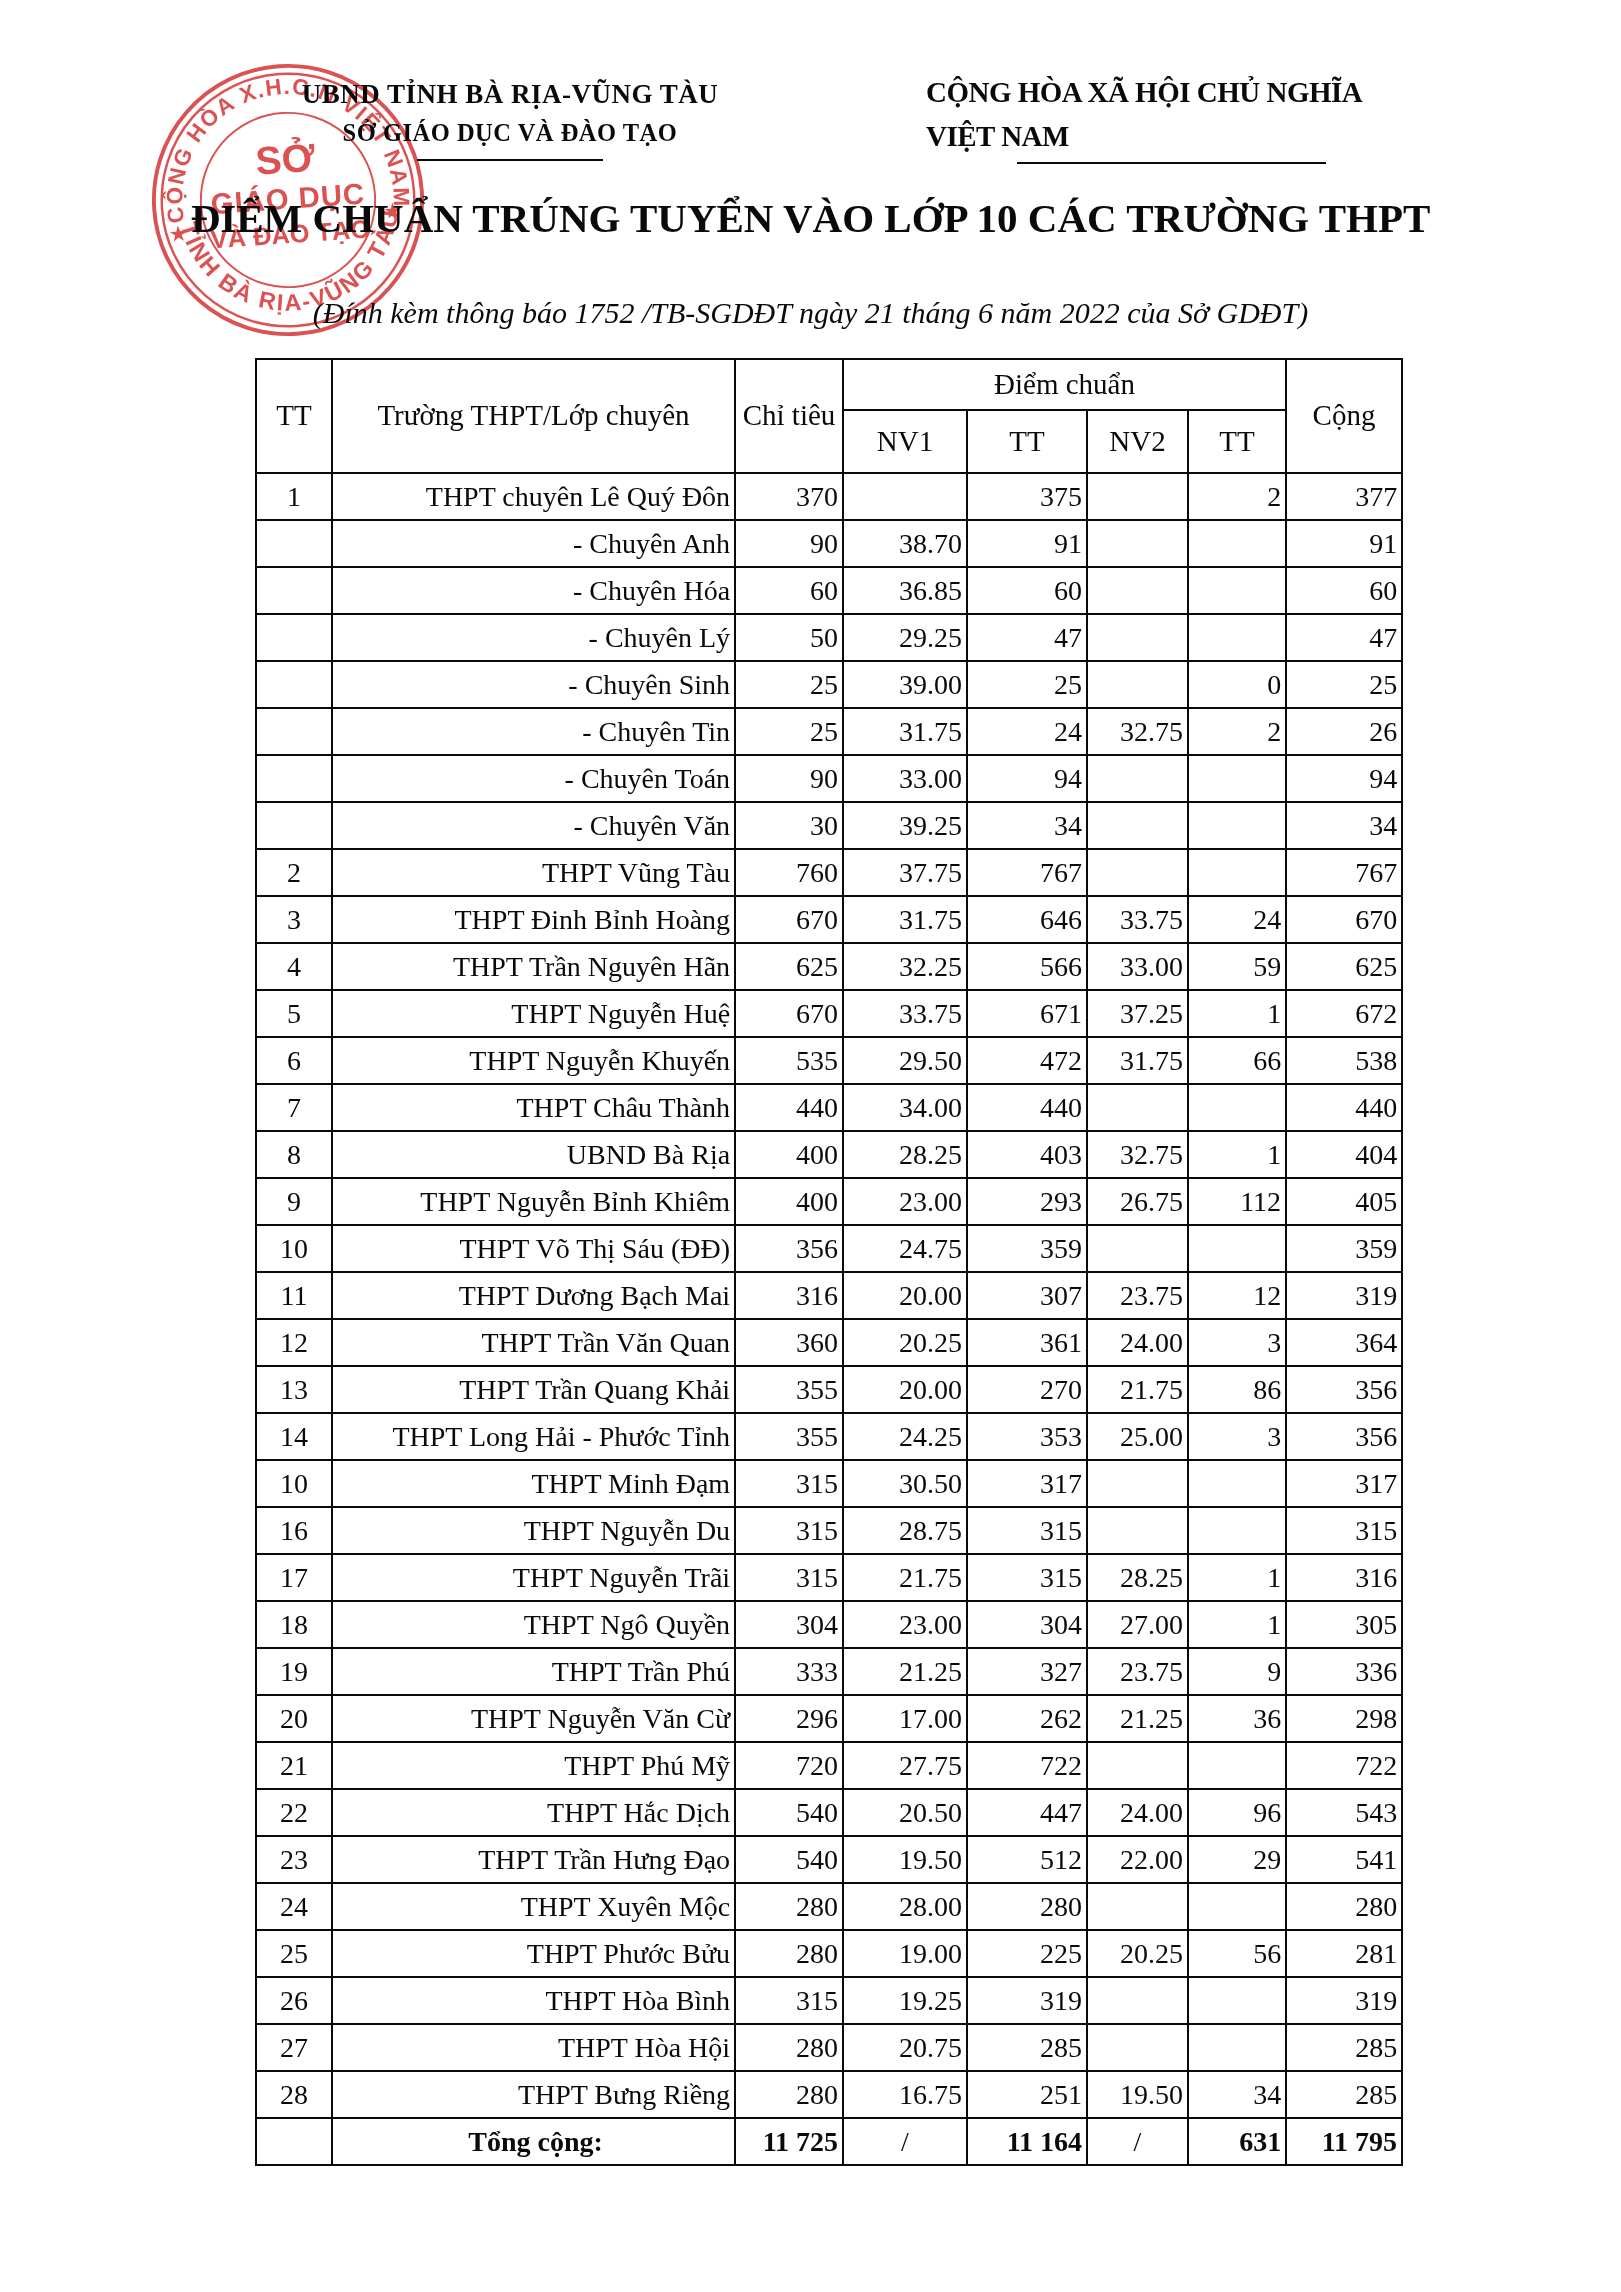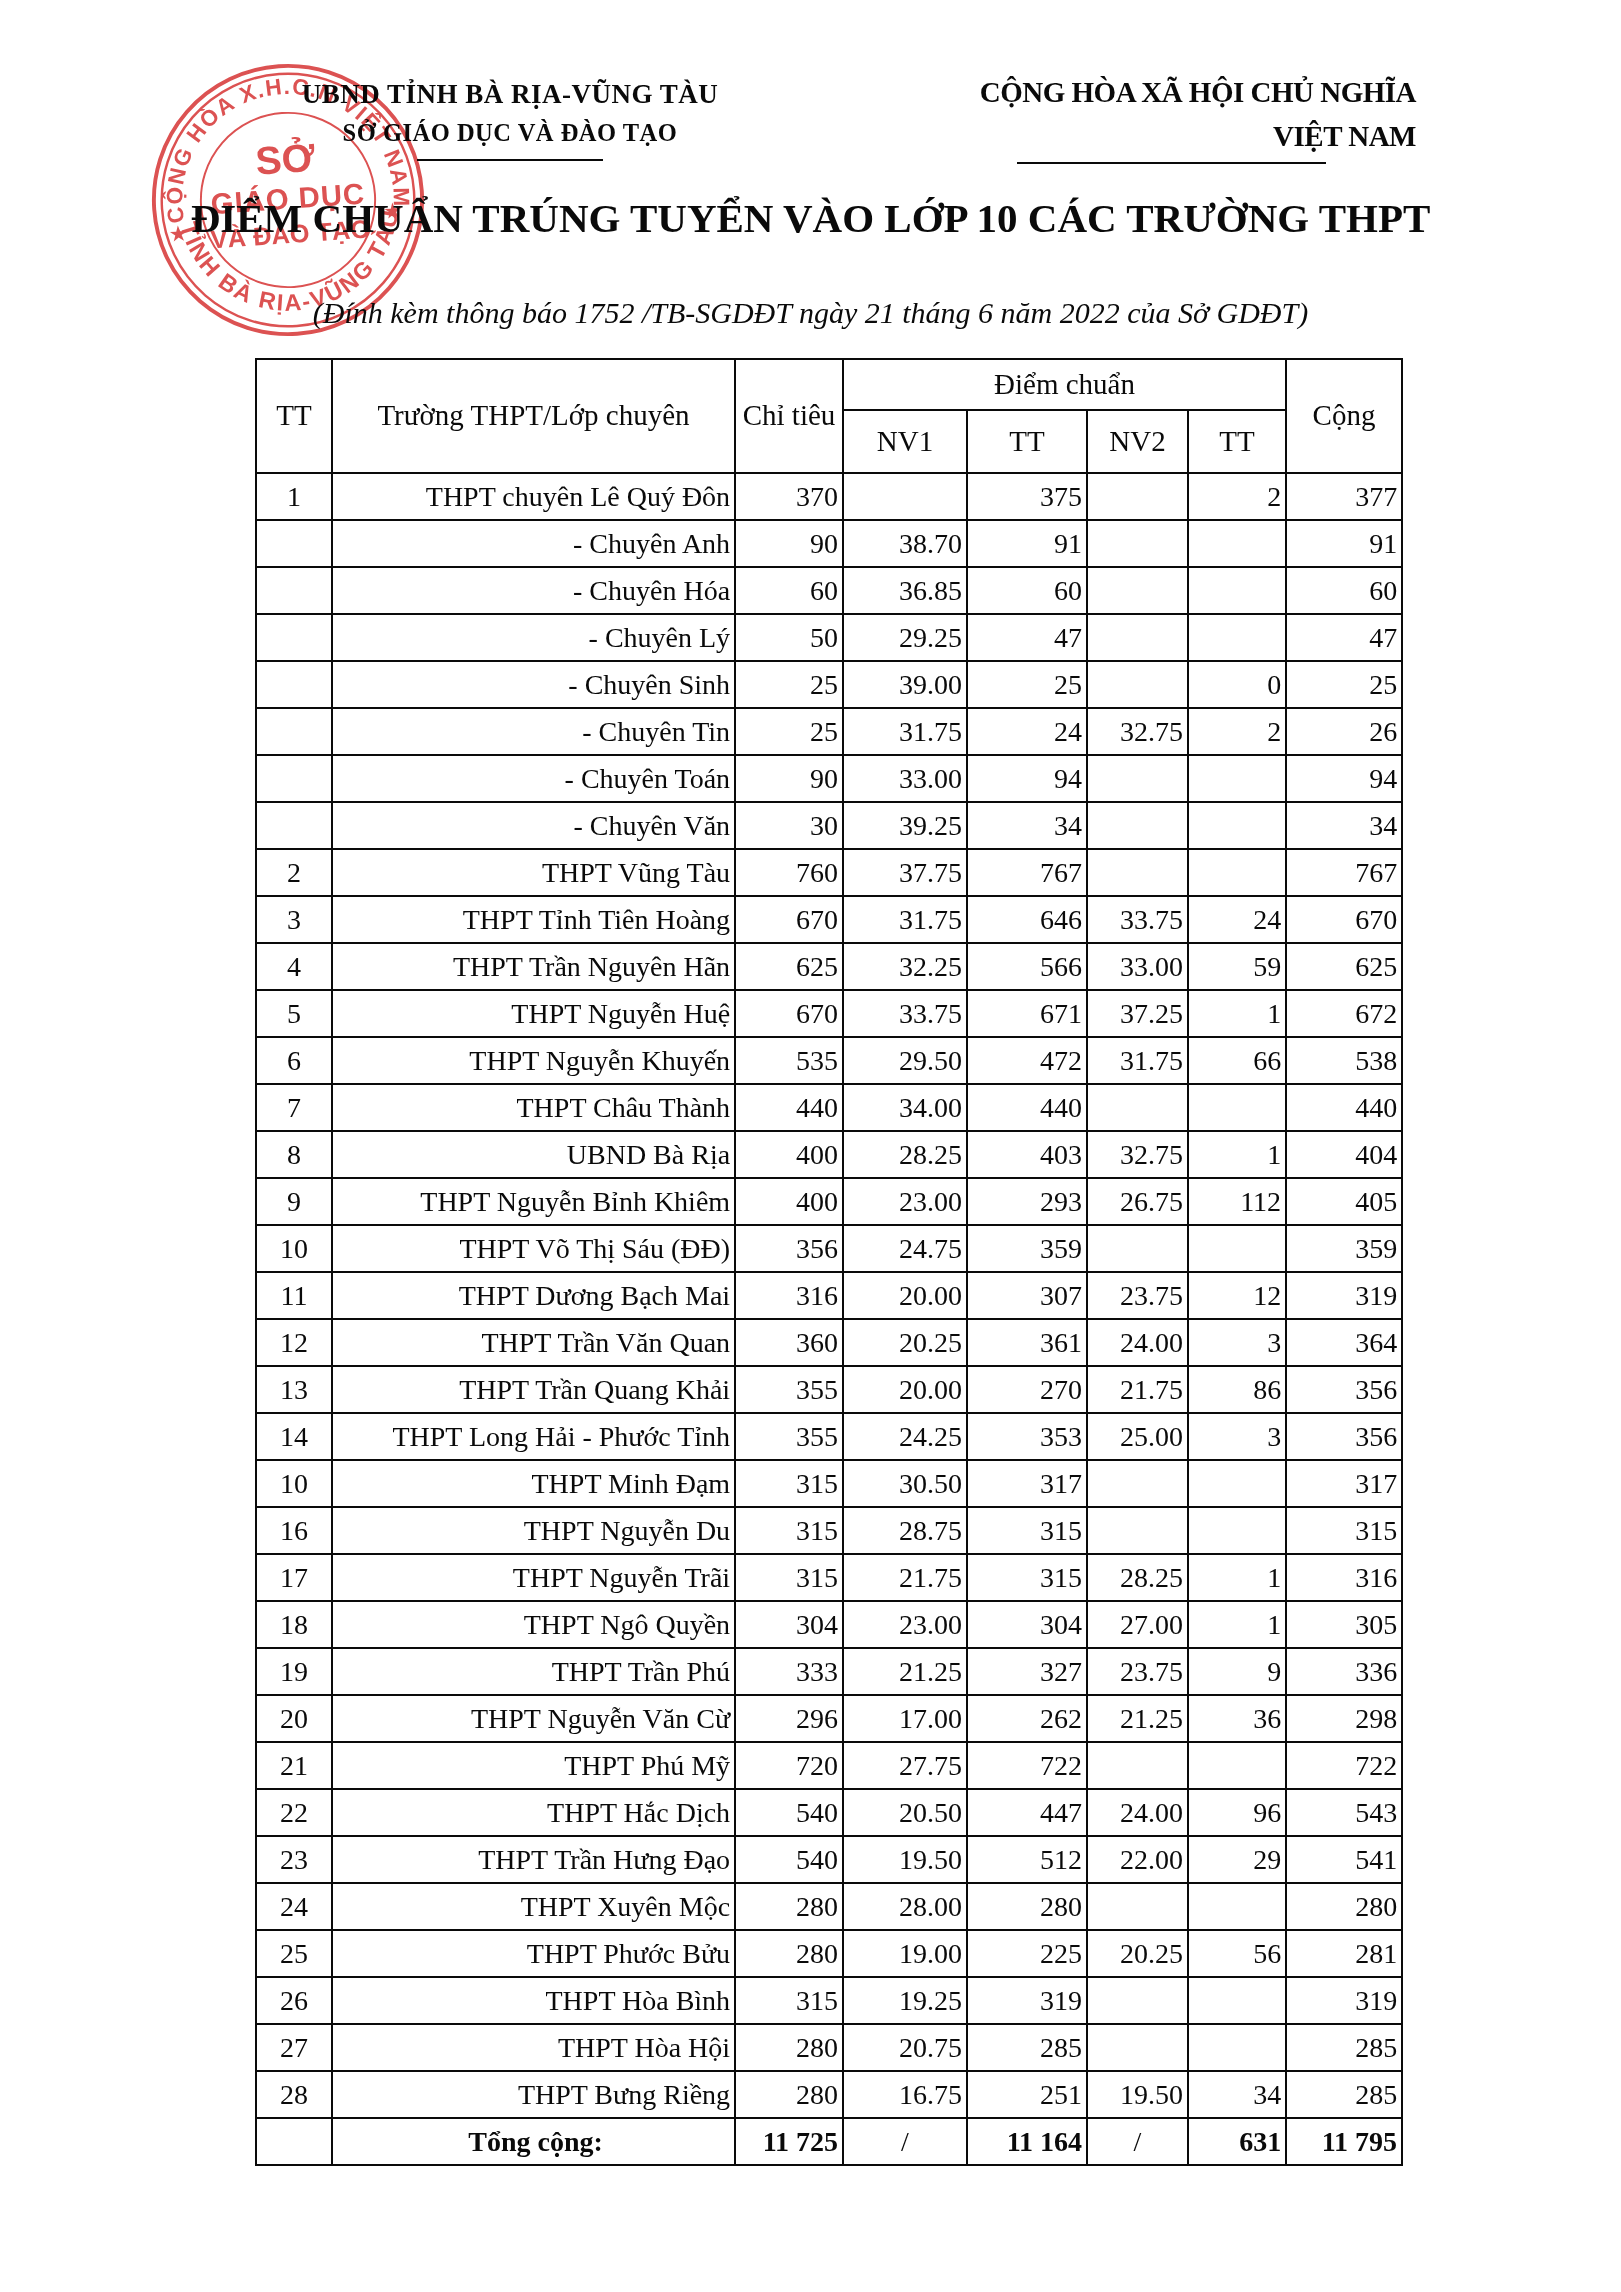--- a/index.html
+++ b/index.html
@@ -9,21 +9,21 @@
     overflow:hidden;
   }
   
   .hdr-left{
     position:absolute;top:74px;left:265px;width:490px;text-align:center;line-height:1.5;
   }
   .hdr-left .l1{font-size:27px;font-weight:bold;letter-spacing:0.5px;}
   .hdr-left .l2{font-size:24.5px;font-weight:bold;letter-spacing:0.5px;}
   .hdr-left .sep{width:186px;height:0;border-bottom:2.9px solid #0a0a0a;margin:7.8px auto 0 auto;}
   .hdr-right{
-    position:absolute;top:71px;left:926px;width:490px;text-align:right;line-height:1.5;
+    position:absolute;top:71px;left:926px;width:490px;text-align:left;line-height:1.5;
   }
   .hdr-right .l1{font-size:29px;font-weight:bold;letter-spacing:-0.5px;}
   .hdr-right .l2{font-size:29px;font-weight:bold;}
   .hdr-right .sep{width:309px;height:0;border-bottom:2.9px solid #0a0a0a;margin:3.9px auto 0 auto;}
   
   .stamp{
     position:absolute;left:149px;top:57px;width:278px;height:286px;
     mix-blend-mode:multiply;opacity:.92;transform:rotate(-4deg);
     font-family:"Liberation Sans","DejaVu Sans",sans-serif;
   }
@@ -214,21 +214,21 @@
         <td class="col-name">THPT Vũng Tàu</td>
         <td class="col-chi_tieu">760</td>
         <td class="col-nv1">37.75</td>
         <td class="col-tt1">767</td>
         <td class="col-nv2"></td>
         <td class="col-tt2"></td>
         <td class="col-cong">767</td>
       </tr>
       <tr>
         <td class="col-tt">3</td>
-        <td class="col-name">THPT Tỉnh Tiên Hoàng</td>
+        <td class="col-name">THPT Đinh Bỉnh Hoàng</td>
         <td class="col-chi_tieu">670</td>
         <td class="col-nv1">31.75</td>
         <td class="col-tt1">646</td>
         <td class="col-nv2">33.75</td>
         <td class="col-tt2">24</td>
         <td class="col-cong">670</td>
       </tr>
       <tr>
         <td class="col-tt">4</td>
         <td class="col-name">THPT Trần Nguyên Hãn</td>

